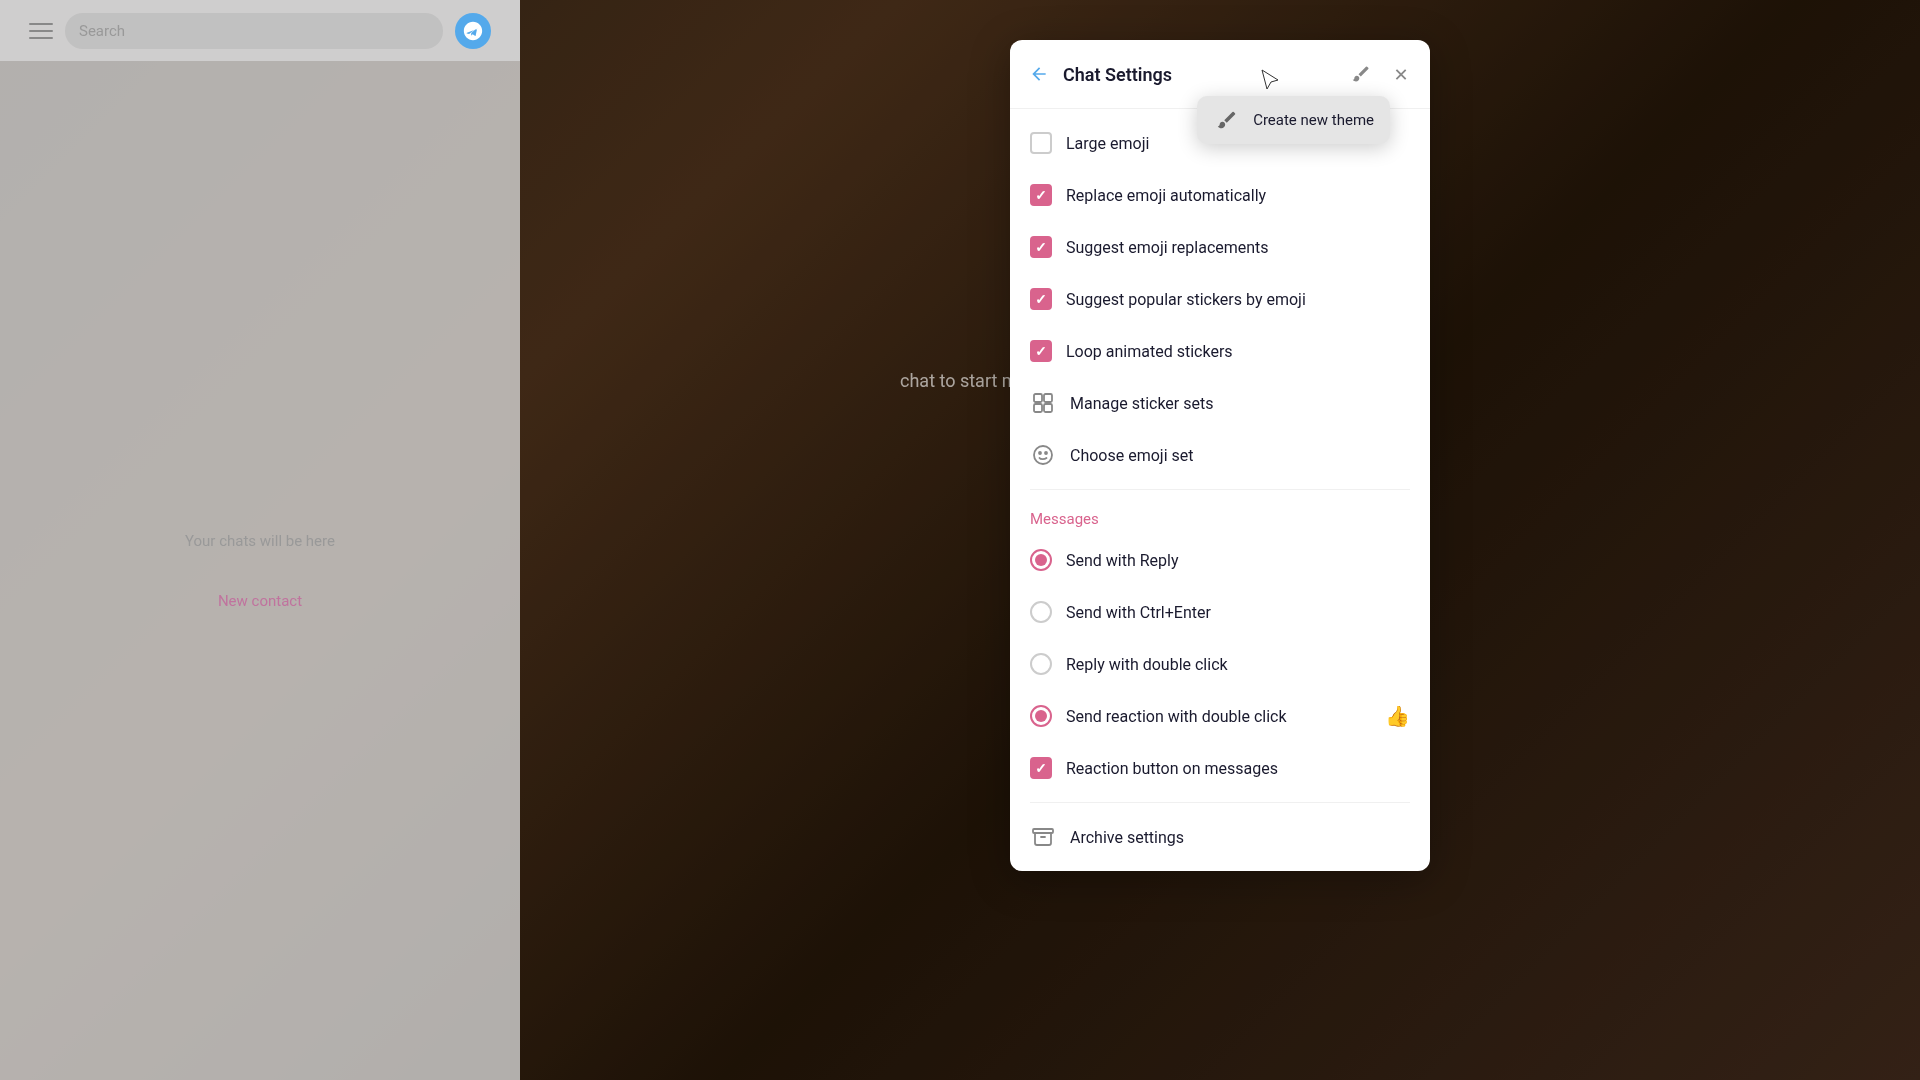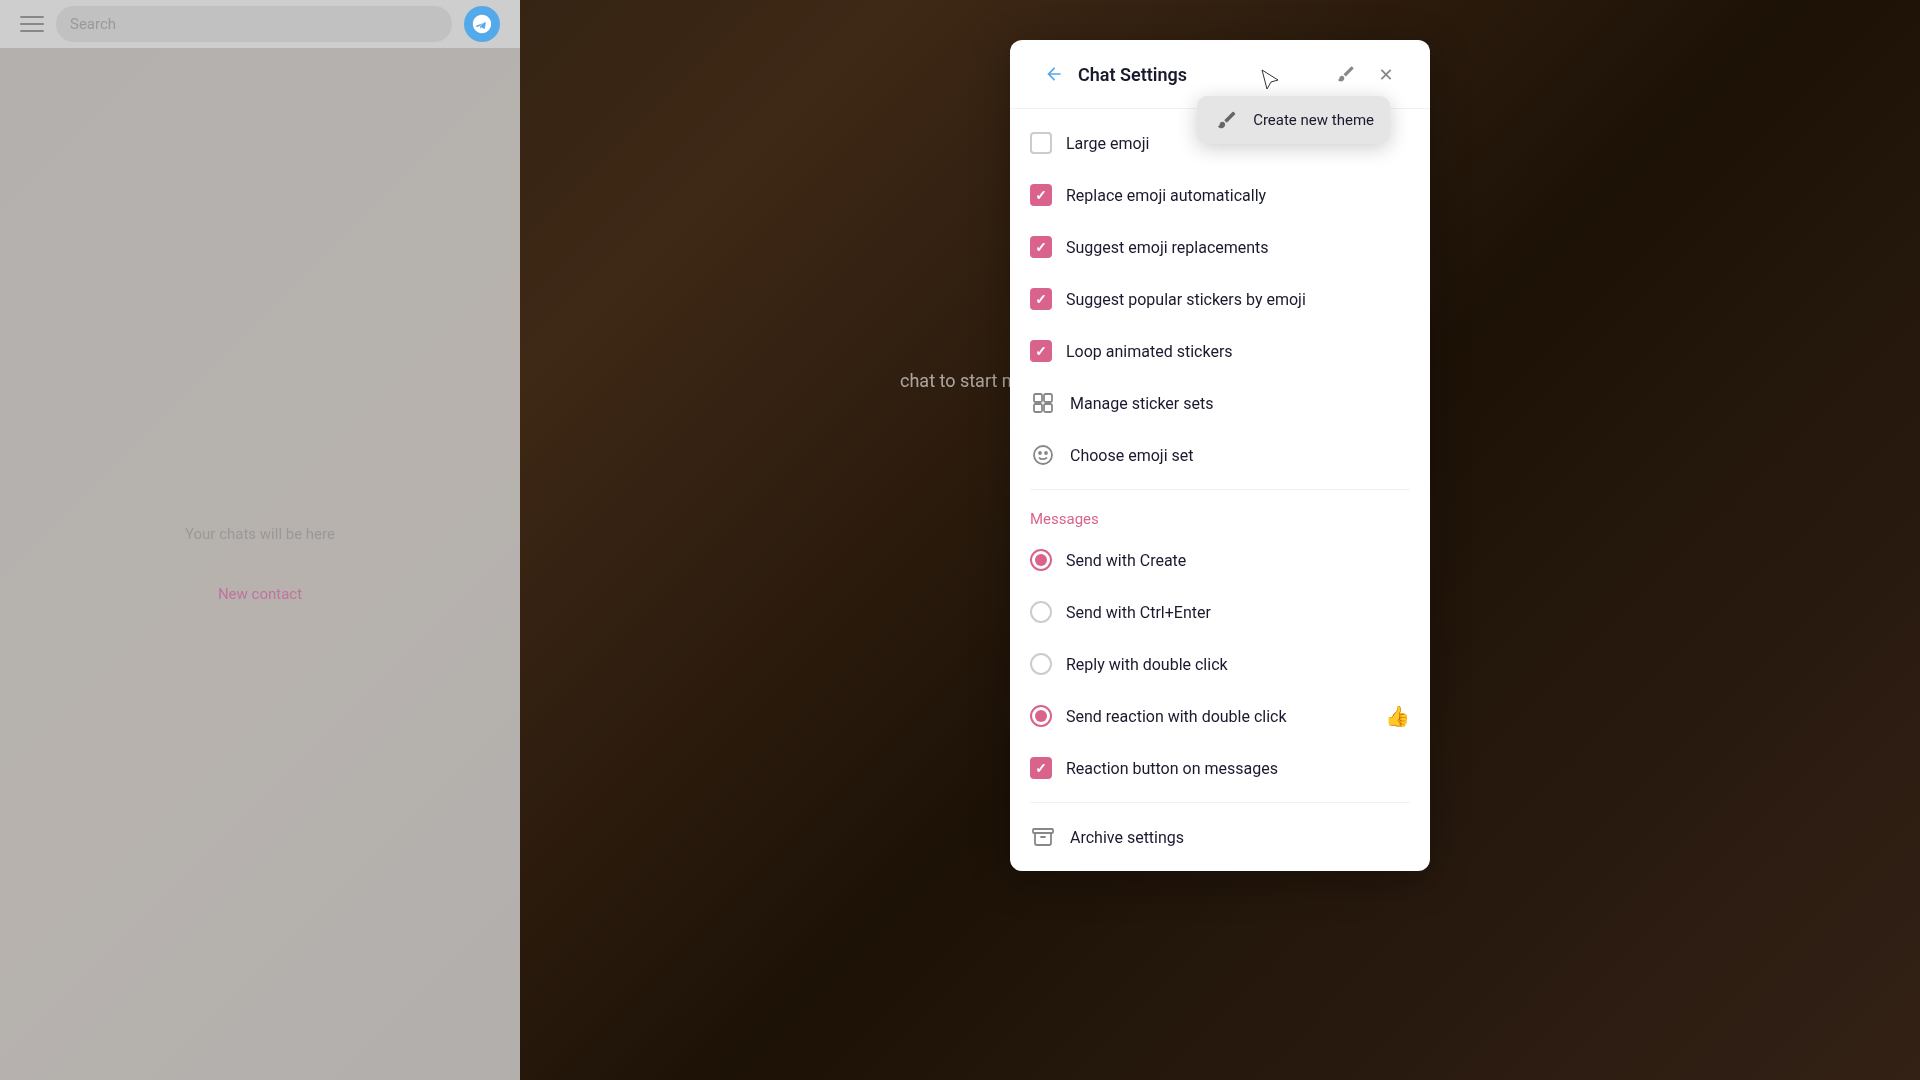--- a/index.html
+++ b/index.html
@@ -27,23 +27,23 @@
       width: 520px;
       height: 1080px;
       background: rgba(200, 200, 200, 0.85);
       display: flex;
       flex-direction: column;
     }
 
     .sidebar-header {
       display: flex;
       align-items: center;
-      padding: 12px 20px;
+      padding: 12px 29px;
       gap: 12px;
-      height: 48px;
+      height: 61px;
       background: rgba(210, 210, 210, 0.9);
     }
 
     .hamburger-icon {
       width: 24px;
       height: 24px;
       display: flex;
       flex-direction: column;
       justify-content: center;
       gap: 5px;
@@ -137,21 +137,21 @@
       background: #fff;
       border-radius: 12px;
       box-shadow: 0 8px 40px rgba(0,0,0,0.3);
       overflow: visible;
       position: relative;
     }
 
     .modal-header {
       display: flex;
       align-items: center;
-      padding: 18px 28px;
+      padding: 18px 13px;
       border-bottom: 1px solid #f0f0f0;
       position: relative;
     }
 
     .back-btn {
       width: 32px;
       height: 32px;
       display: flex;
       align-items: center;
       justify-content: center;
@@ -436,21 +436,21 @@
         </div>
         <span class="item-label">Choose emoji set</span>
       </div>
 
       <div class="divider"></div>
 
       <div class="section-title">Messages</div>
 
       <div class="settings-item">
         <div class="radio selected"></div>
-        <span class="item-label">Send with Create</span>
+        <span class="item-label">Send with Reply</span>
       </div>
 
       <div class="settings-item">
         <div class="radio"></div>
         <span class="item-label">Send with Ctrl+Enter</span>
       </div>
 
       <div class="settings-item">
         <div class="radio"></div>
         <span class="item-label">Reply with double click</span>

